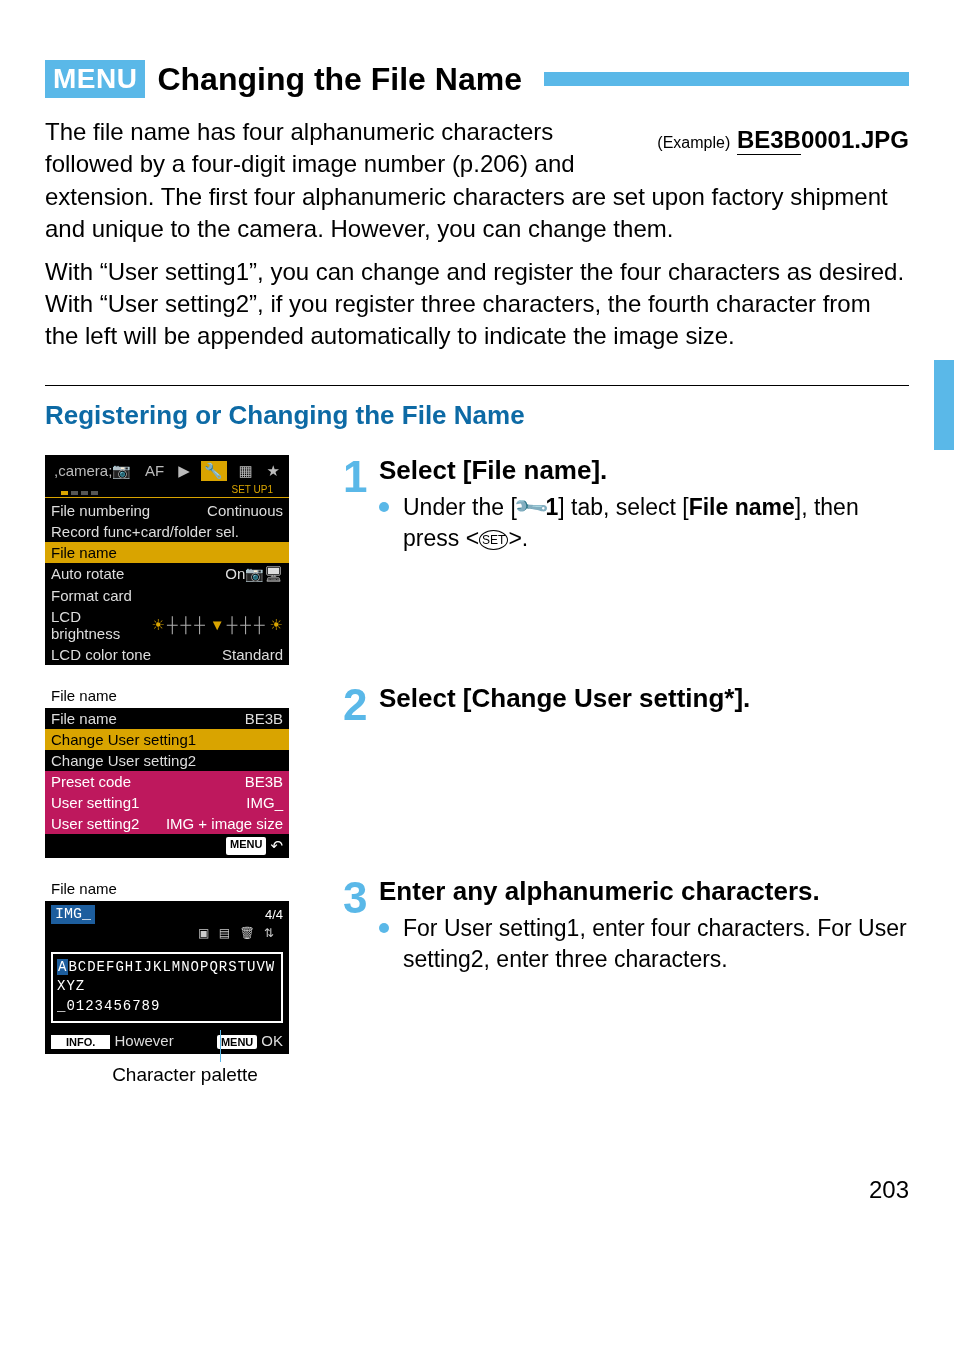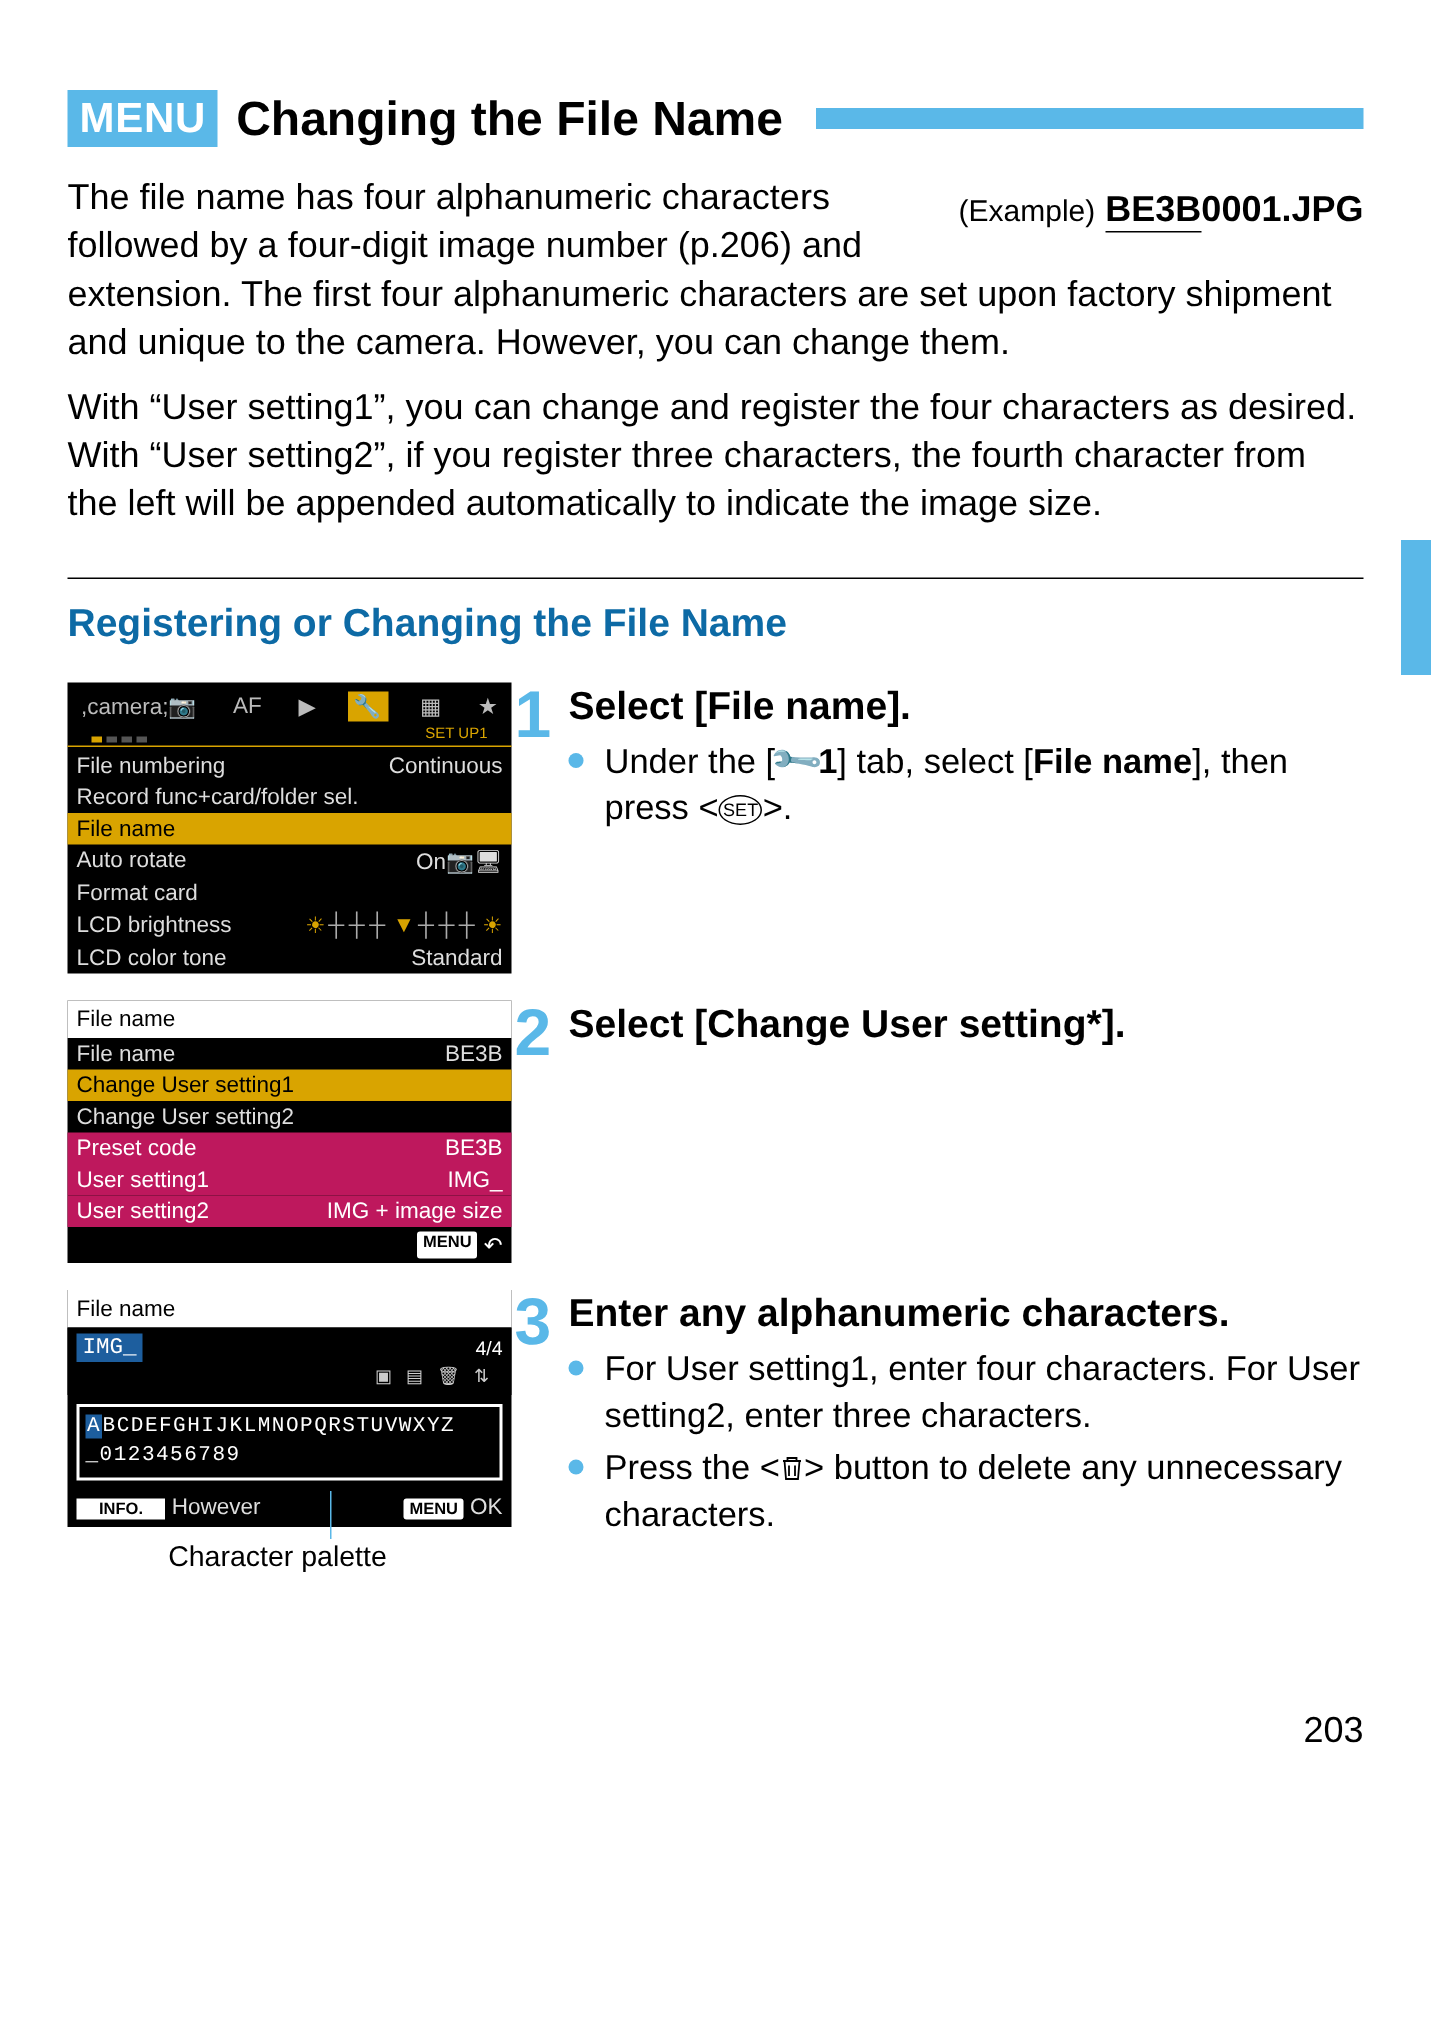--- a/index.html
+++ b/index.html
@@ -50,21 +50,21 @@
     margin-bottom: 10px;
   }
   .intro-flow {
     position: relative;
   }
   .example-box {
     float: right;
     margin: 10px 0 8px 20px;
     font-size: 24px;
   }
-  .ex-label { font-size: 20px; }
+  .ex-label { font-size: 16px; }
   .ex-file {
     font-weight: bold;
     font-size: 24px;
   }
   .ex-underline {
     border-bottom: 1px solid #000;
     padding-bottom: 1px;
   }
   hr.sep {
     border: none;
@@ -138,21 +138,21 @@
     vertical-align: 2px;
   }
   .trash-icon svg { vertical-align: -2px; }
 
   
   .cam {
     background: #000;
     color: #ddd;
     font-family: Arial, sans-serif;
     font-size: 15px;
-    width: 296px;
+    width: 244px;
   }
   .cam .tabs {
     display: flex;
     align-items: center;
     justify-content: space-between;
     padding: 5px 6px 2px 6px;
     font-size: 15px;
   }
   .cam .tabs span {
     color: #bbb;
@@ -416,23 +416,18 @@
       <div class="leader"></div>
       <span>Character palette</span>
     </div>
   </div>
   <div class="right-col">
     <div class="step-num">3</div>
     <div class="step-body">
       <div class="step-title">Enter any alphanumeric characters.</div>
       <ul class="bullet-list">
         <li class="bullet-item">For User setting1, enter four characters. For User setting2, enter three characters.</li>
-        <li class="bullet-item">
-          <span>Press the &lt;</span><span class="trash-icon"><svg width="16" height="18" viewBox="0 0 16 18">
-                <path d="M2 4h12M5 4V2h6v2M3 4l1 12h8l1-12M6 7v7M10 7v7" stroke="#000" stroke-width="1.2" fill="none"></path>
-              </svg></span><span>&gt; button to delete any unnecessary characters.</span>
-        </li>
       </ul>
     </div>
   </div>
 </div>
 
 <div class="page-num">203</div>
 
 </body></html>

